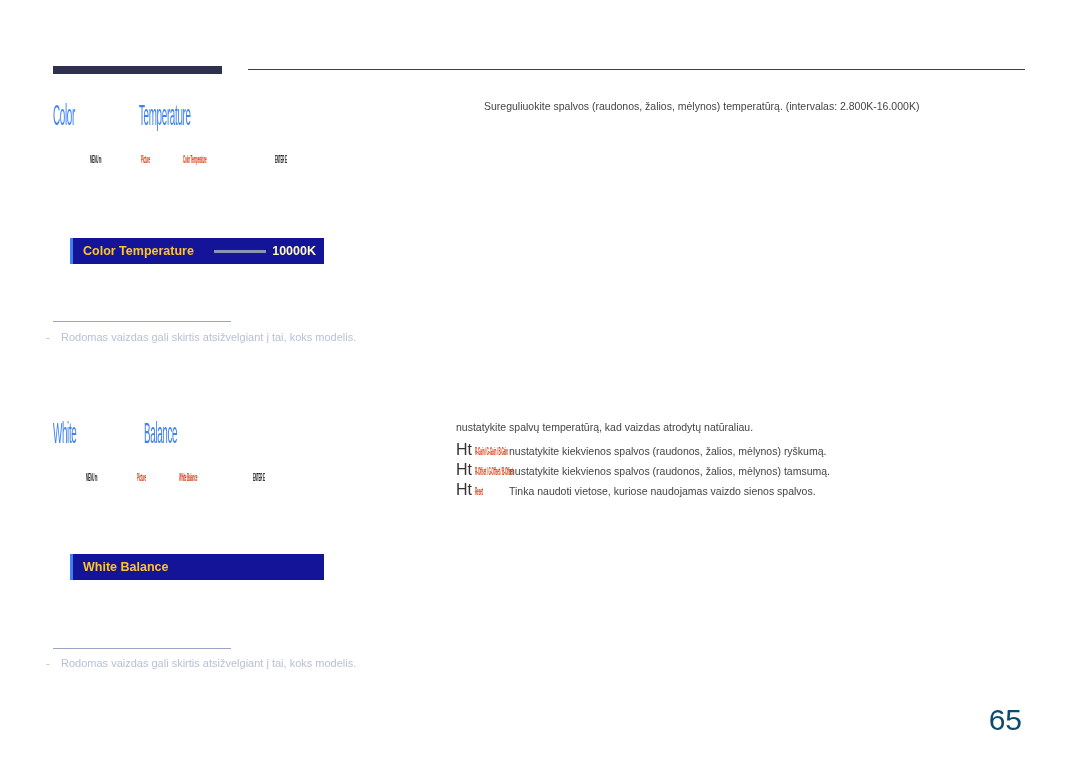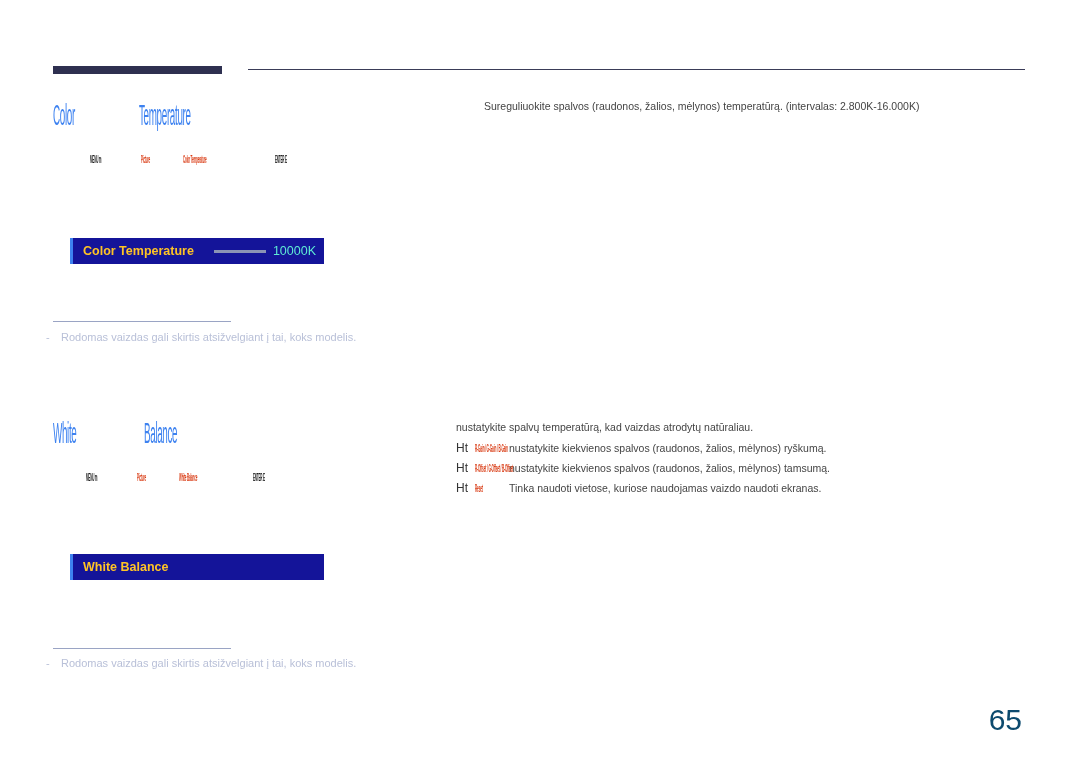--- a/index.html
+++ b/index.html
@@ -93,23 +93,23 @@
   .osd-slider {
     position: absolute;
     right: 58px;
     width: 52px;
     height: 3px;
     background: #8a93b5;
   }
   .osd-value {
     position: absolute;
     right: 8px;
-    color: #5eead4;
+    color: #fef9c3;
     font-size: 12.5px;
-    font-weight: normal;
+    font-weight: bold;
   }
 
   
   .note-rule {
     position: absolute;
     left: 53px;
     width: 178px;
     height: 1px;
     background: #9aa4c4;
   }
@@ -132,21 +132,21 @@
   .bullet-row {
     position: absolute;
     font-size: 10.5px;
     color: #444444;
     white-space: nowrap;
   }
   .bullet-row .ht {
     display: inline-block;
     width: 19px;
     color: #333333;
-    font-size: 12px;
+    font-size: 16px;
   }
   .bullet-row .key {
     display: inline-block;
     color: #d93b14;
     font-weight: bold;
     transform: scaleX(0.3);
     transform-origin: left center;
     letter-spacing: -0.5px;
     white-space: nowrap;
   }
@@ -213,16 +213,16 @@
 
 <div class="bullet-row" style="left:456px; top:441px;">
   <span class="ht">Ht</span><span class="keyslot"><span class="key">R-Gain / G-Gain / B-Gain</span></span><span>nustatykite kiekvienos spalvos (raudonos, žalios, mėlynos) ryškumą.</span>
 </div>
 
 <div class="bullet-row" style="left:456px; top:461px;">
   <span class="ht">Ht</span><span class="keyslot"><span class="key">R-Offset / G-Offset / B-Offset</span></span><span>nustatykite kiekvienos spalvos (raudonos, žalios, mėlynos) tamsumą.</span>
 </div>
 
 <div class="bullet-row" style="left:456px; top:481px;">
-  <span class="ht">Ht</span><span class="keyslot"><span class="key">Reset</span></span><span>Tinka naudoti vietose, kuriose naudojamas vaizdo naudoti ekranas.</span>
+  <span class="ht">Ht</span><span class="keyslot"><span class="key">Reset</span></span><span>Tinka naudoti vietose, kuriose naudojamas vaizdo sienos spalvos.</span>
 </div>
 
 <div class="page-num">65</div>
 
 </body></html>

